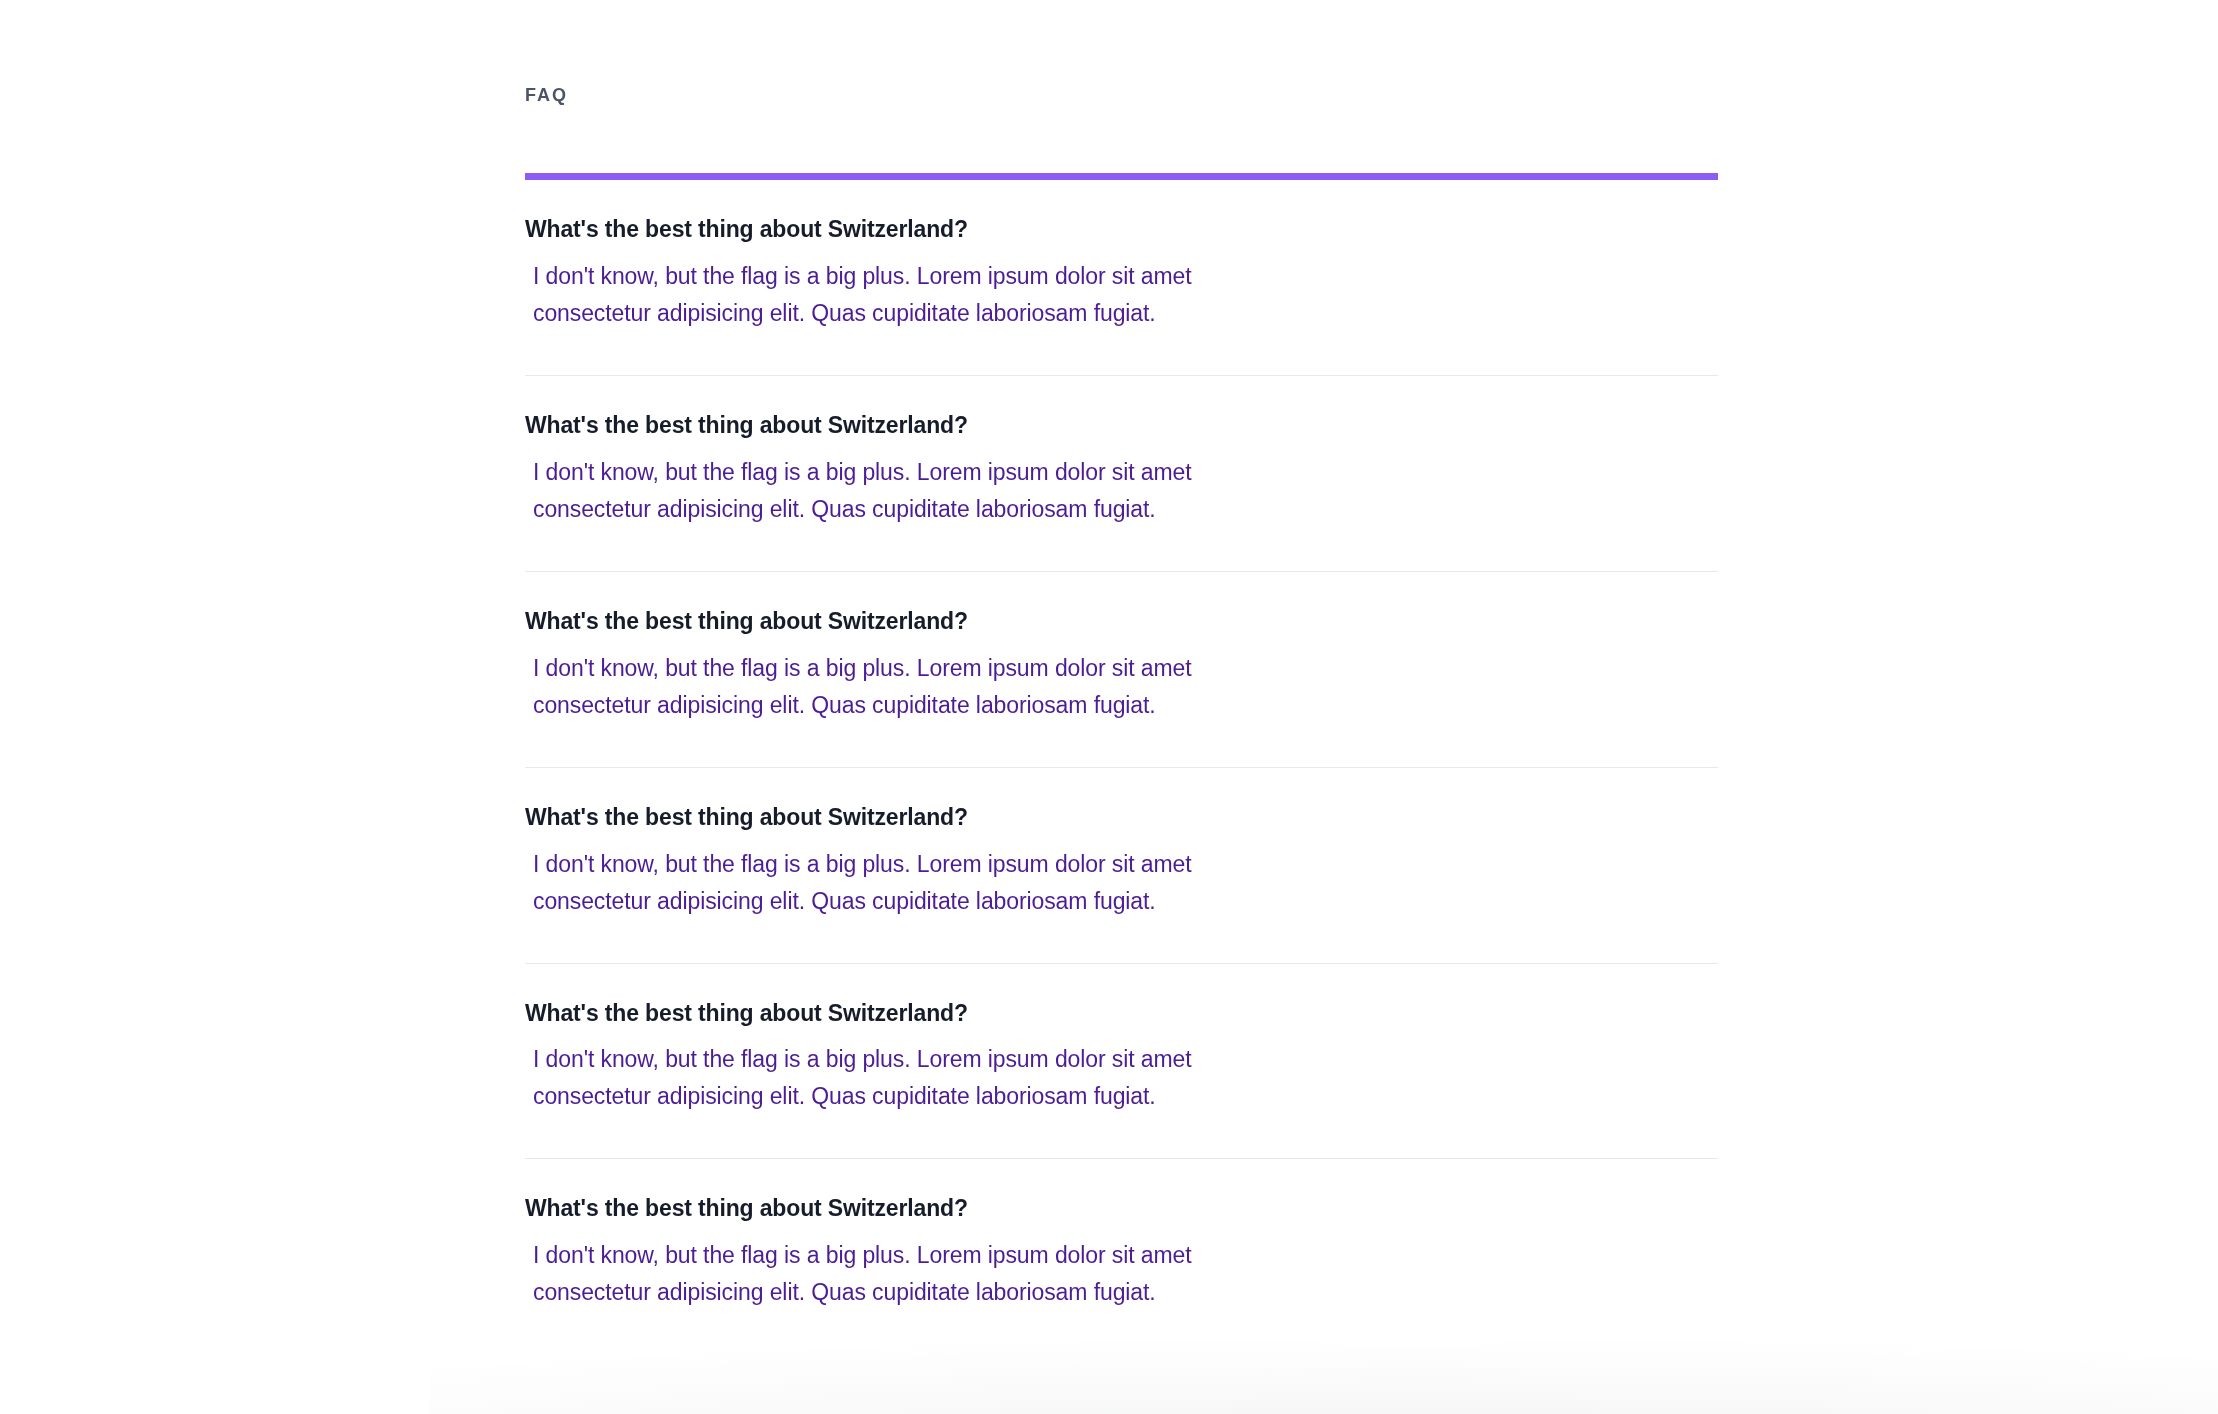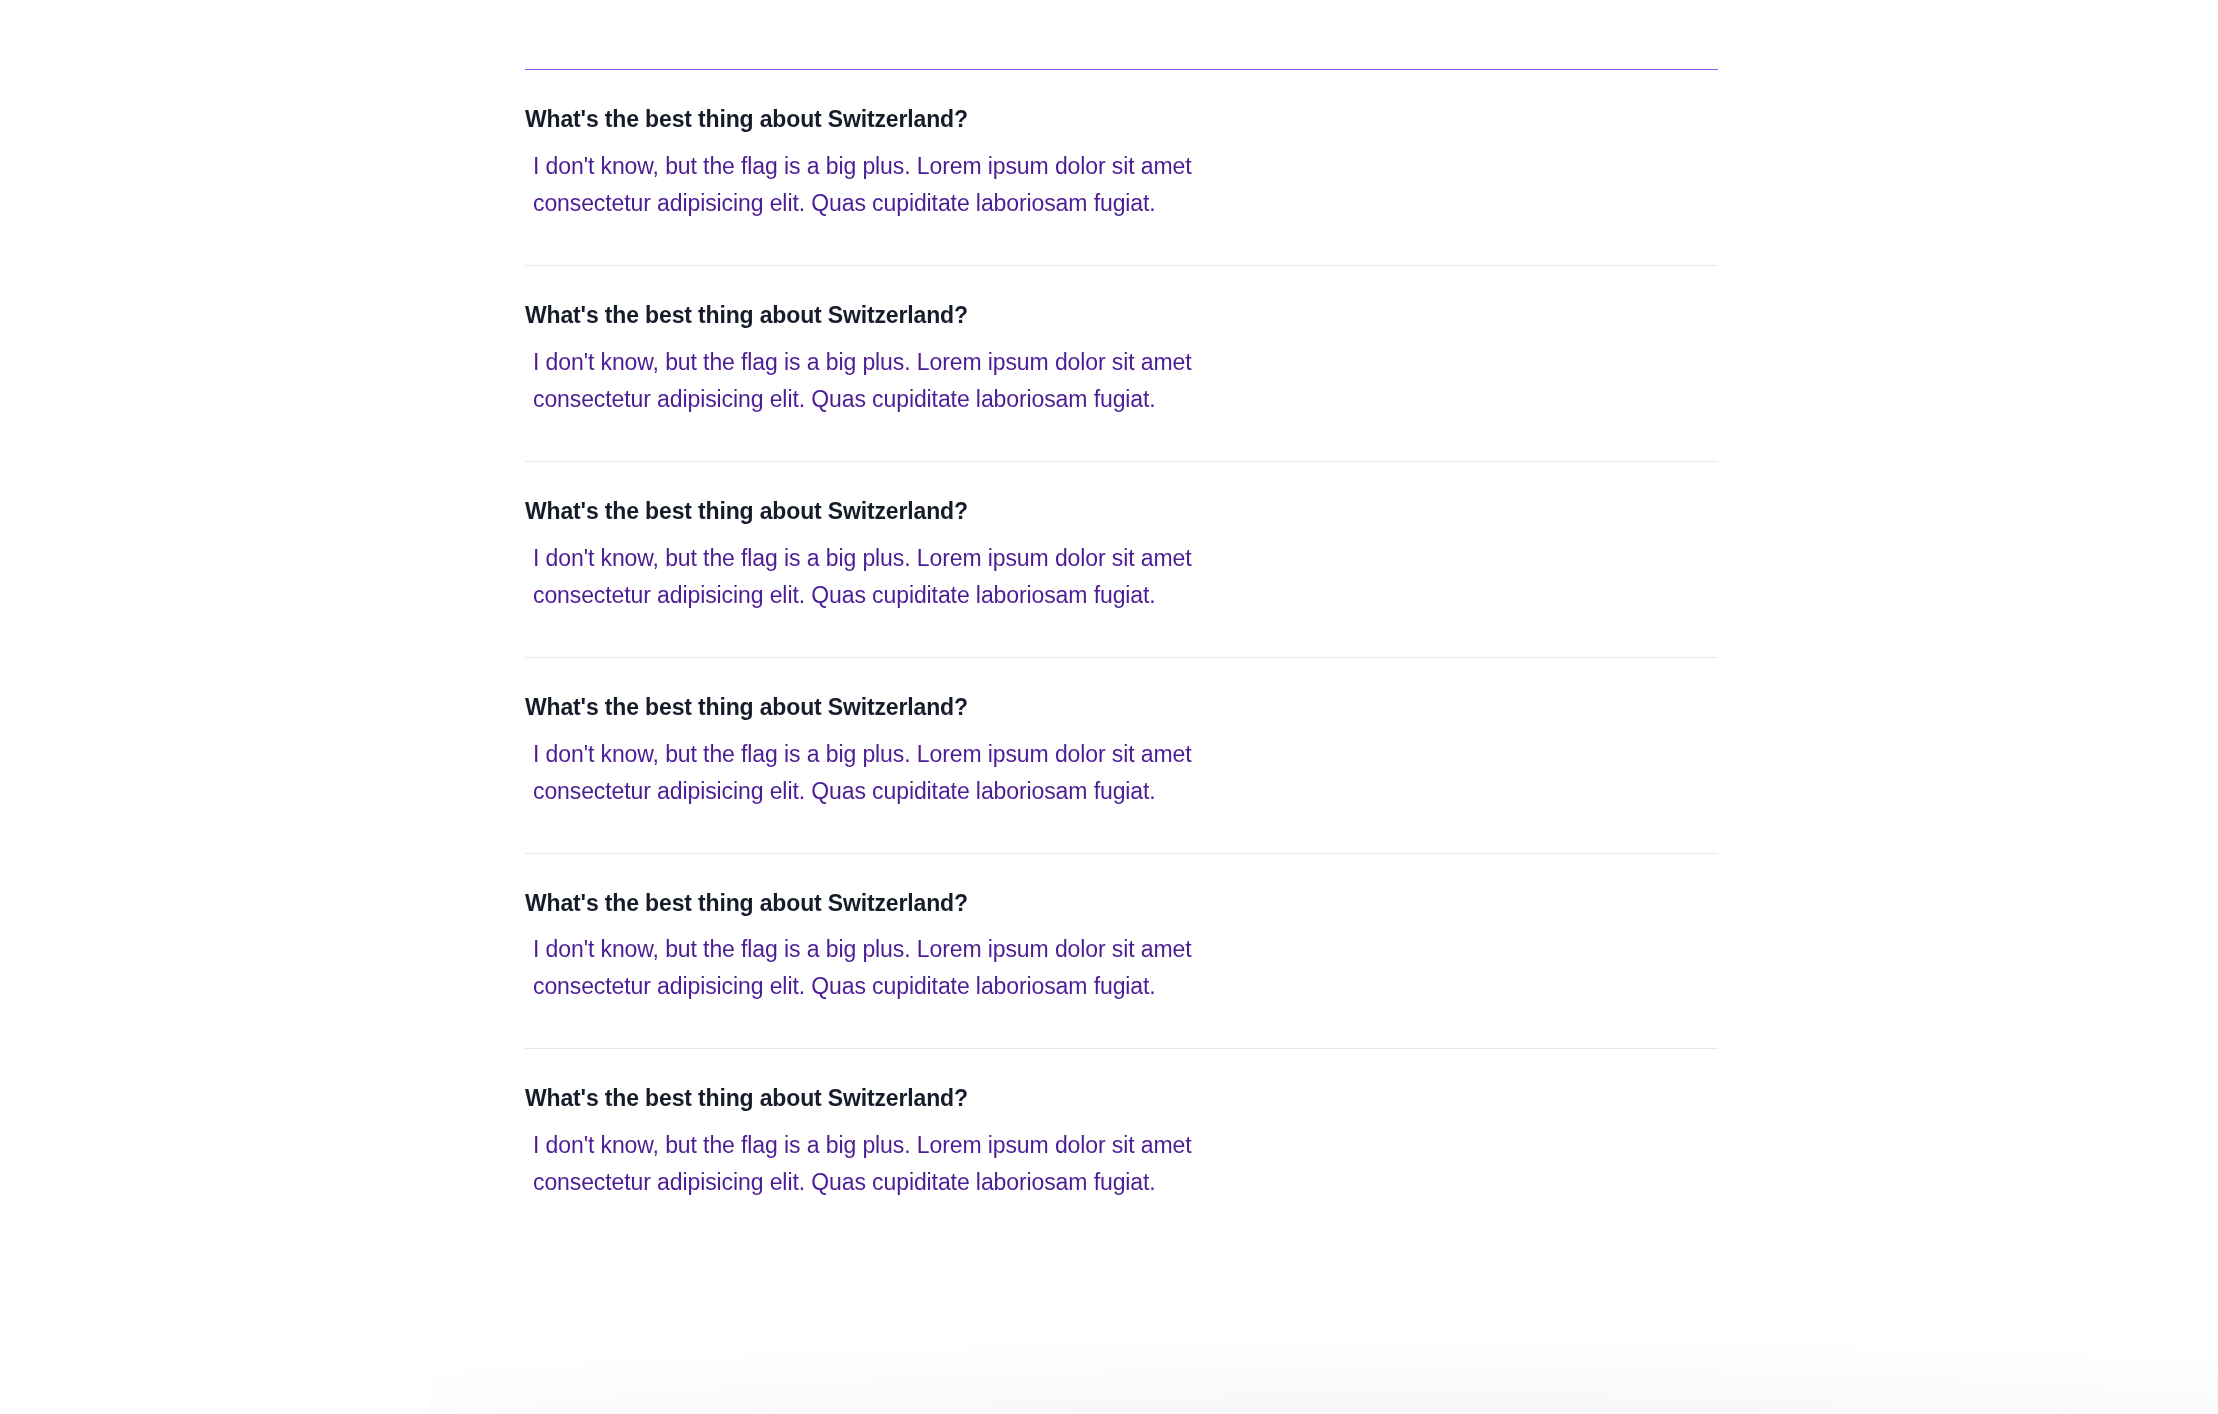--- a/index.html
+++ b/index.html
@@ -60,21 +60,21 @@
     letter-spacing: -2.2px;
     color: #161c2a;
     white-space: nowrap;
   }
 
   .faq-list {
     margin: 0;
     padding: 0;
     list-style: none;
     margin-top: 69px;
-    border-top: 1px solid #8b5cf6;
+    border-top: 7px solid #8b5cf6;
   }
 
   .faq-item {
     padding-top: 35px;
     padding-bottom: 35px;
     border-bottom: 1px solid #e6e8eb;
   }
   .faq-item:last-child {
     border-bottom: none;
   }
@@ -99,20 +99,21 @@
     max-width: 772px;
   }
 </style>
 </head>
 <body>
 
 <div class="page">
 
   <div class="faq-wrap">
 
+    <p class="eyebrow">FAQ</p>
 
 
     <ul class="faq-list">
 
       <li class="faq-item">
         <h3 class="faq-question">What's the best thing about Switzerland?</h3>
         <p class="faq-answer">I don't know, but the flag is a big plus. Lorem ipsum dolor sit amet consectetur adipisicing elit. Quas cupiditate laboriosam fugiat.</p>
       </li>
 
       <li class="faq-item">

